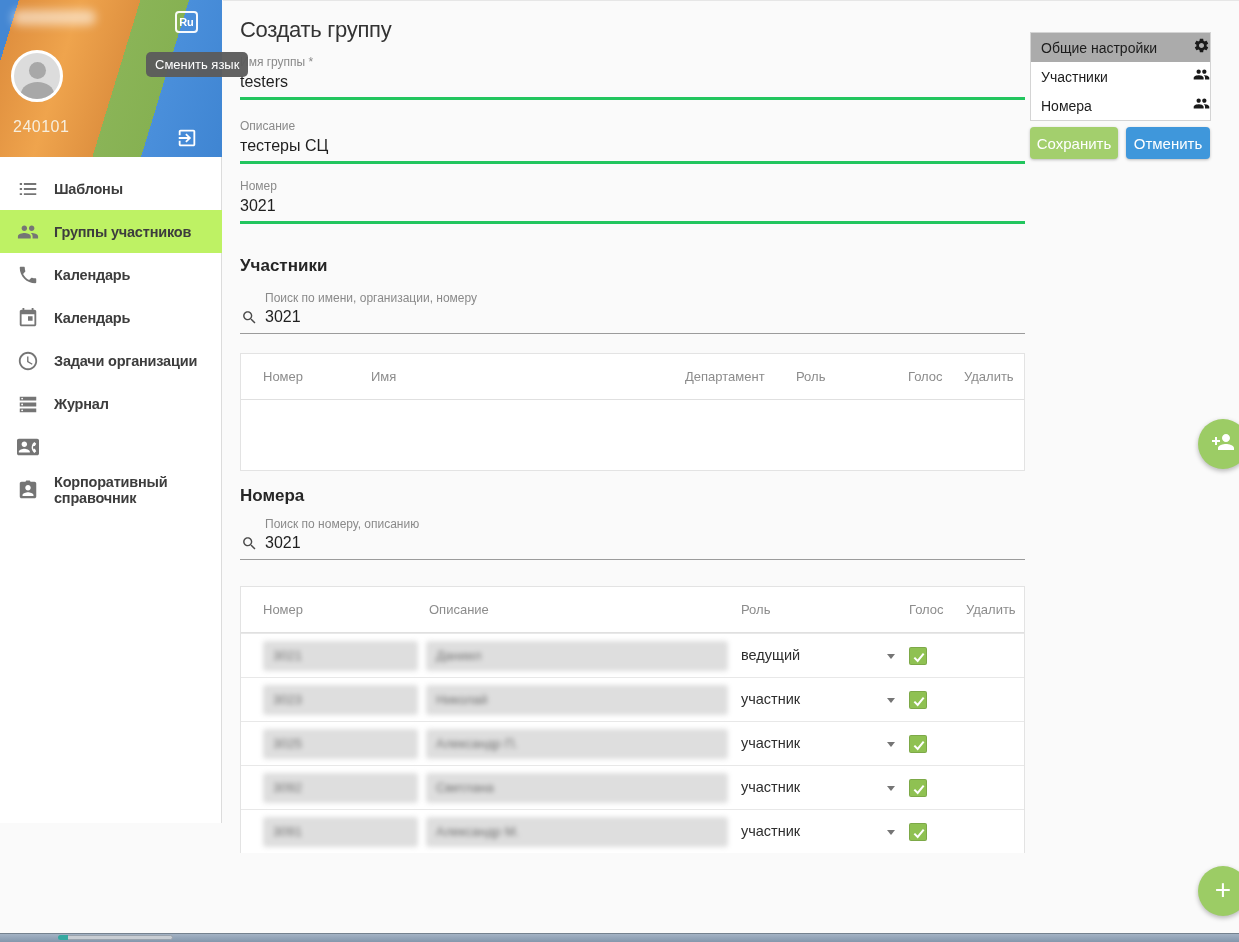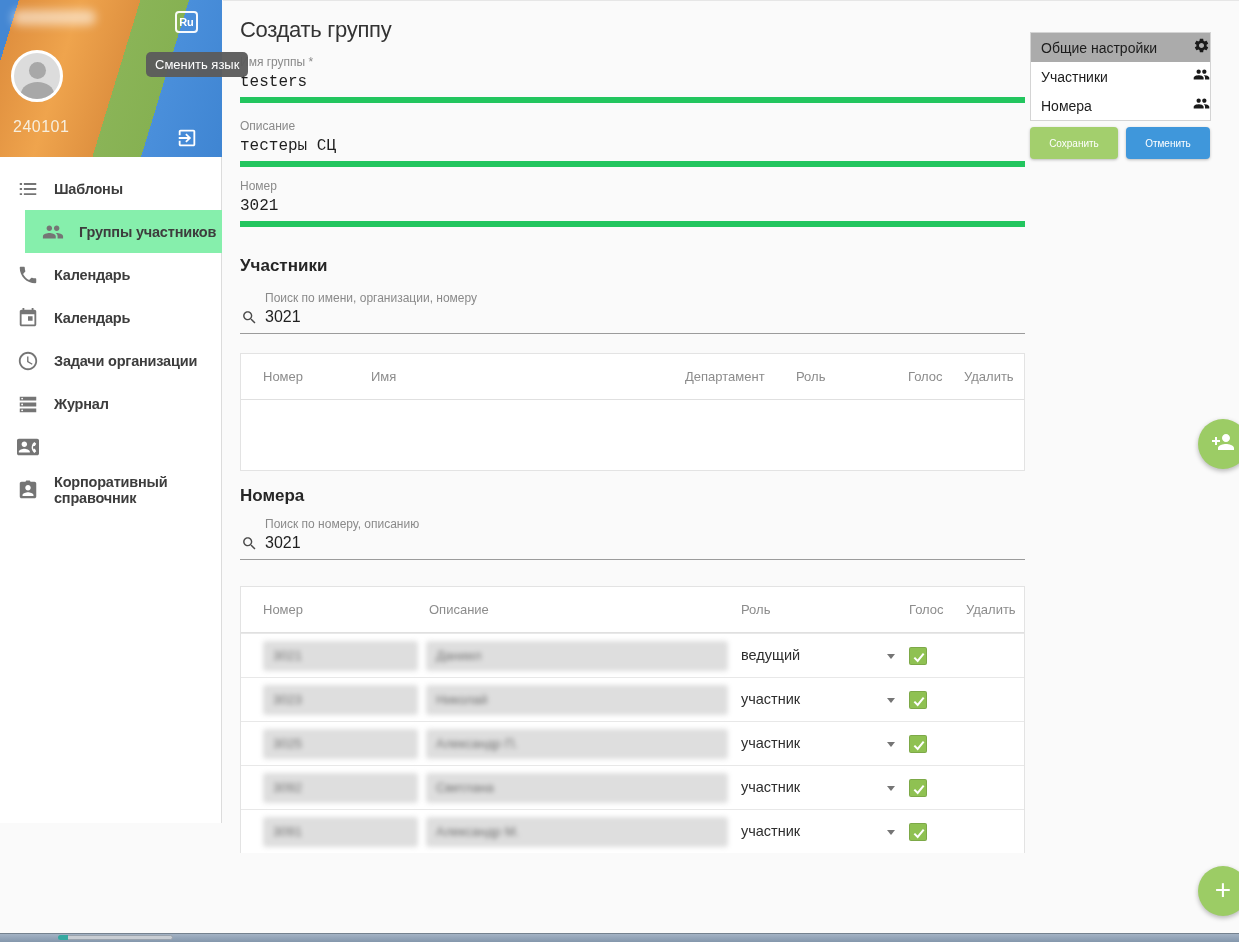--- a/index.html
+++ b/index.html
@@ -20,33 +20,33 @@
   .avatar .body { position:absolute; left:7px; top:29px; width:33px; height:24px; border-radius:50% 50% 0 0; background:#a8a8a8; }
   .user-number { position:absolute; left:13px; top:118px; color:#f7eedd; font-size:16px; letter-spacing:.5px; }
   .exit-btn { position:absolute; right:24px; top:127px; width:22px; height:22px; cursor:pointer; }
   .exit-btn svg { width:22px; height:22px; fill:#fff; }
 
   .tooltip { position:absolute; left:146px; top:52px; z-index:30; background:rgba(92,92,92,.96); color:#fff;
     font-size:13px; padding:5px 9px; border-radius:5px; white-space:nowrap;text-align:center; }
 
   .nav { position:absolute; top:167px; left:0; width:222px; }
   .nav-item { height:43px; display:flex; align-items:center; padding-left:17px; cursor:pointer;font-weight:bold; }
-  .nav-item.active { background:#86efac;margin-left:25px; }
+  .nav-item.active { background:#bef264; }
   .nav-item .nicon { width:22px; height:22px; flex:0 0 22px; margin-right:15px; }
   .nav-item .nicon svg { width:22px; height:22px; fill:#757575; }
   .nav-item .nlabel { font-size:14.5px; color:#3d3d3d; letter-spacing:-.2px; }
 
   
   .main { position:absolute; left:223px; top:0; width:1016px; height:933px; border-top:1px solid #e6e6e6; }
   .page-title { position:absolute; left:17px; top:16px; font-size:22px; font-weight:400; color:#333; letter-spacing:-.3px; }
 
   .field { position:absolute; left:17px; width:785px; }
   .field .flabel { font-size:12px; color:#8a8a8a; display:block; }
-  .field input { display:block; width:100%; border:none; outline:none; background:transparent; border-bottom:6px solid #22c55e;
-    font-family:Liberation Mono, monospace; font-size:16px; color:#1f1f1f; padding:4px 0 6px 0; }
+  .field input { display:block; width:100%; border:none; outline:none; background:transparent; border-bottom:3px solid #22c55e;
+    font-family:Liberation Sans, sans-serif; font-size:16px; color:#1f1f1f; padding:4px 0 6px 0; }
 
   .section-title { position:absolute; left:17px; font-size:17px; font-weight:700; color:#262626; }
 
   .search { position:absolute; left:17px; width:785px; }
   .search .slabel { display:block; font-size:12px; color:#8a8a8a; padding-left:25px; }
   .search .srow { position:relative; border-bottom:1px solid #9b9b9b; }
   .search .srow svg { position:absolute; left:1px; bottom:7px; width:17px; height:17px; fill:#4a4a4a; }
   .search input { display:block; width:100%; border:none; outline:none; background:transparent;
     font-family:inherit; font-size:16px; color:#1f1f1f; padding:3px 0 7px 25px; }
 
@@ -73,21 +73,21 @@
   .fab .plus { color:#fff; font-size:28px; font-weight:300; line-height:28px; margin-top:-3px; }
 
   
   .panel { position:absolute; left:1030px; top:32px; width:181px; background:#fff; border:1px solid #d4d4d4; z-index:6; }
   .panel-item { height:29px; display:flex; align-items:center; justify-content:space-between; padding:0 0 0 10px; cursor:pointer; }
   .panel-item.active { background:#ababab; }
   .panel-item .plabel { font-size:14px; color:#1c1c1c; }
   .panel-item svg { width:17px; height:17px; fill:#1a1a1a; }
 
   .btn { position:absolute; top:127px; height:32px; border:none; border-radius:4px; color:#fff; font-family:inherit;
-    font-size:10px; cursor:pointer; box-shadow:0 1px 3px rgba(0,0,0,.25); }
+    font-size:15px; cursor:pointer; box-shadow:0 1px 3px rgba(0,0,0,.25); }
   .btn-save { left:1030px; width:88px; background:#a3cf6d; }
   .btn-cancel { left:1126px; width:84px; background:#3f97db; }
 
   
   .bottom-strip { position:absolute; left:0; top:933px; width:1239px; height:9px; border-top:1px solid #75828f;
     background:linear-gradient(#a3b2c4,#8497ac); z-index:40; }
   .strip-thumb { position:absolute; left:58px; top:1px; width:115px; height:5px; background:#c8cdd3;
     border:1px solid #9aa3ad; border-radius:3px; }
   .strip-accent { position:absolute; left:58px; top:1px; width:10px; height:5px; background:#35a8a0; border-radius:3px 0 0 3px; }
 </style>

